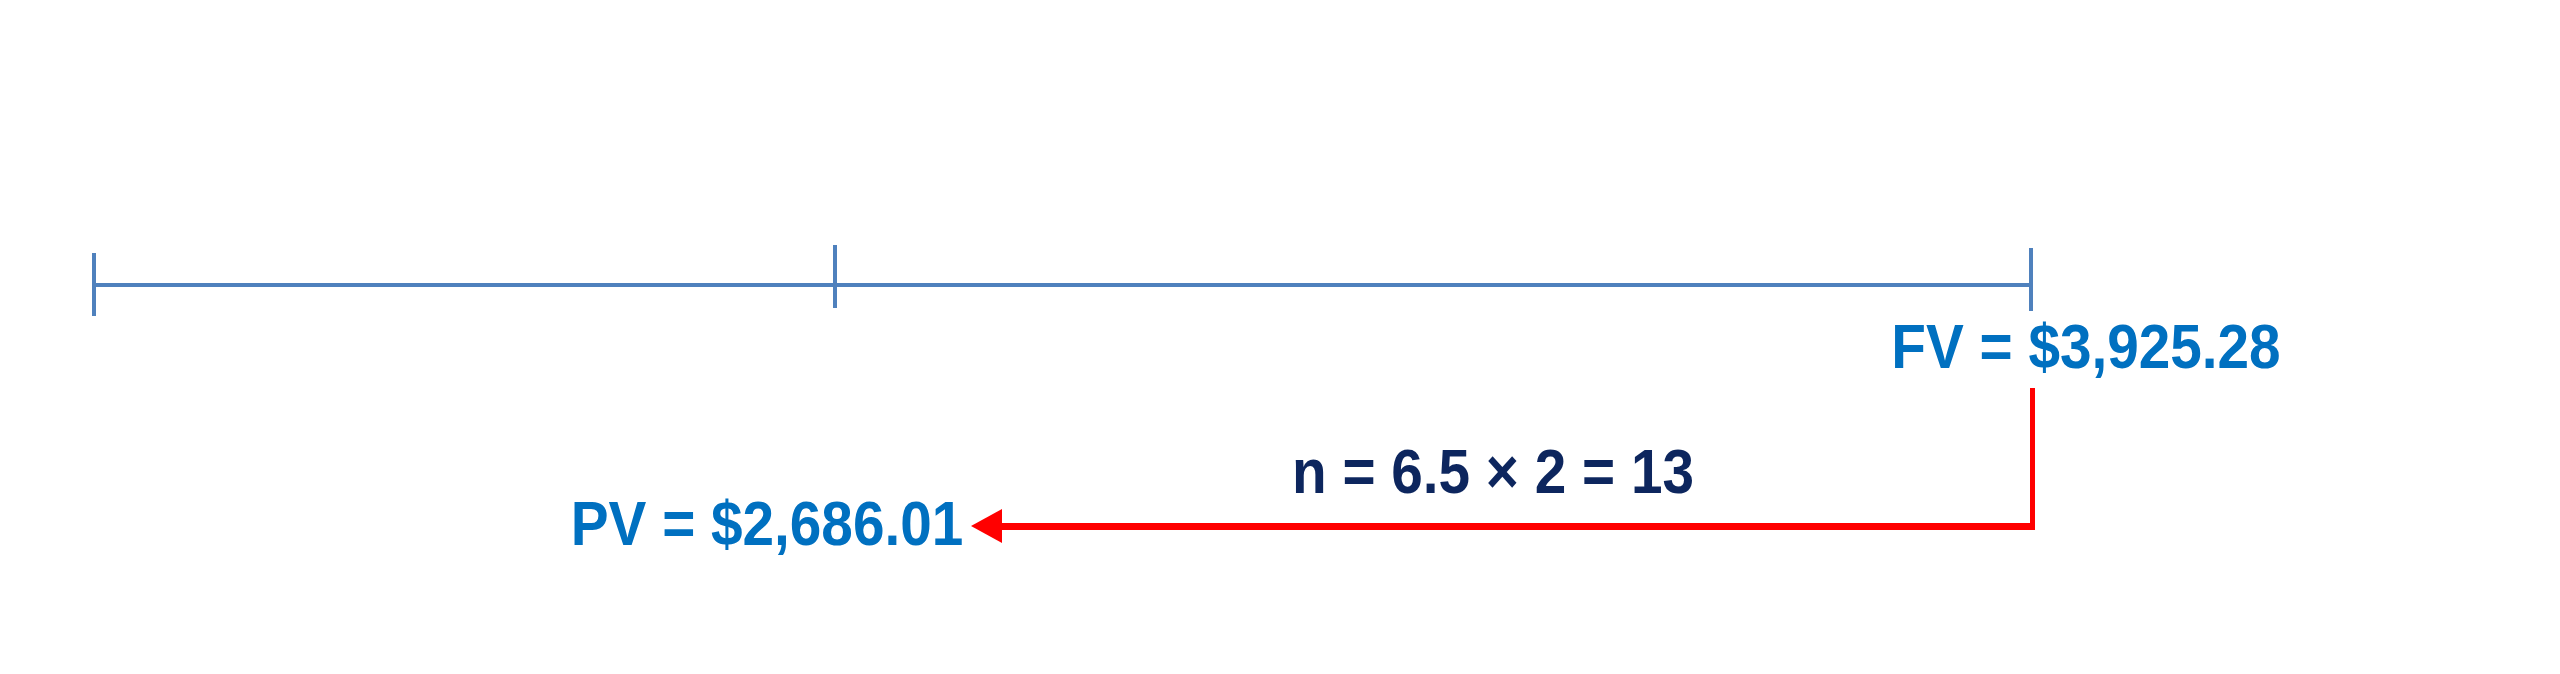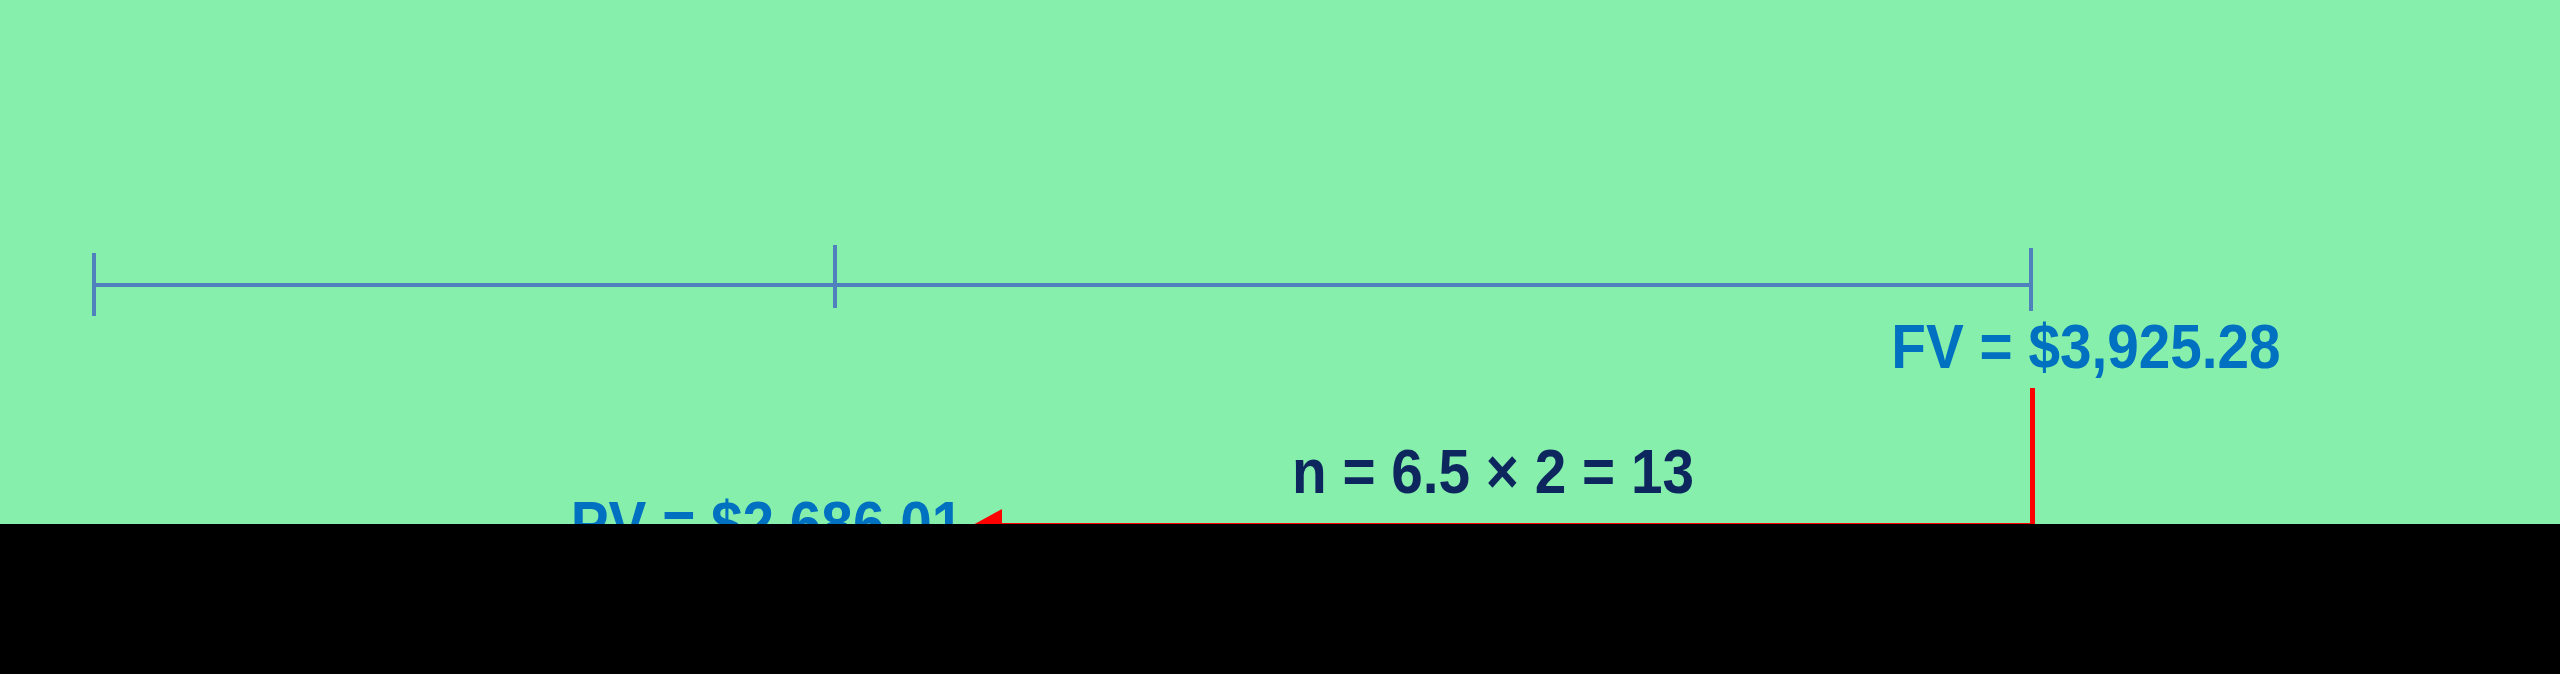--- a/index.html
+++ b/index.html
@@ -1,20 +1,20 @@
 <!DOCTYPE html>
 <html><head>
 <meta charset="utf-8">
 <style>
   html,body{margin:0;padding:0;background:#000;}
   #canvas{
     position:relative;
     width:2560px;
-    height:524px;
-    background:#86efac;
+    height:674px;
+    background:#ffffff;
     overflow:hidden;
     font-family:"Liberation Sans", sans-serif;
   }
   .hline,.vline,.tick{position:absolute;}
   .label{
     position:absolute;
     font-weight:700;
     font-size:63px;
     line-height:1.1;
     white-space:nowrap;

